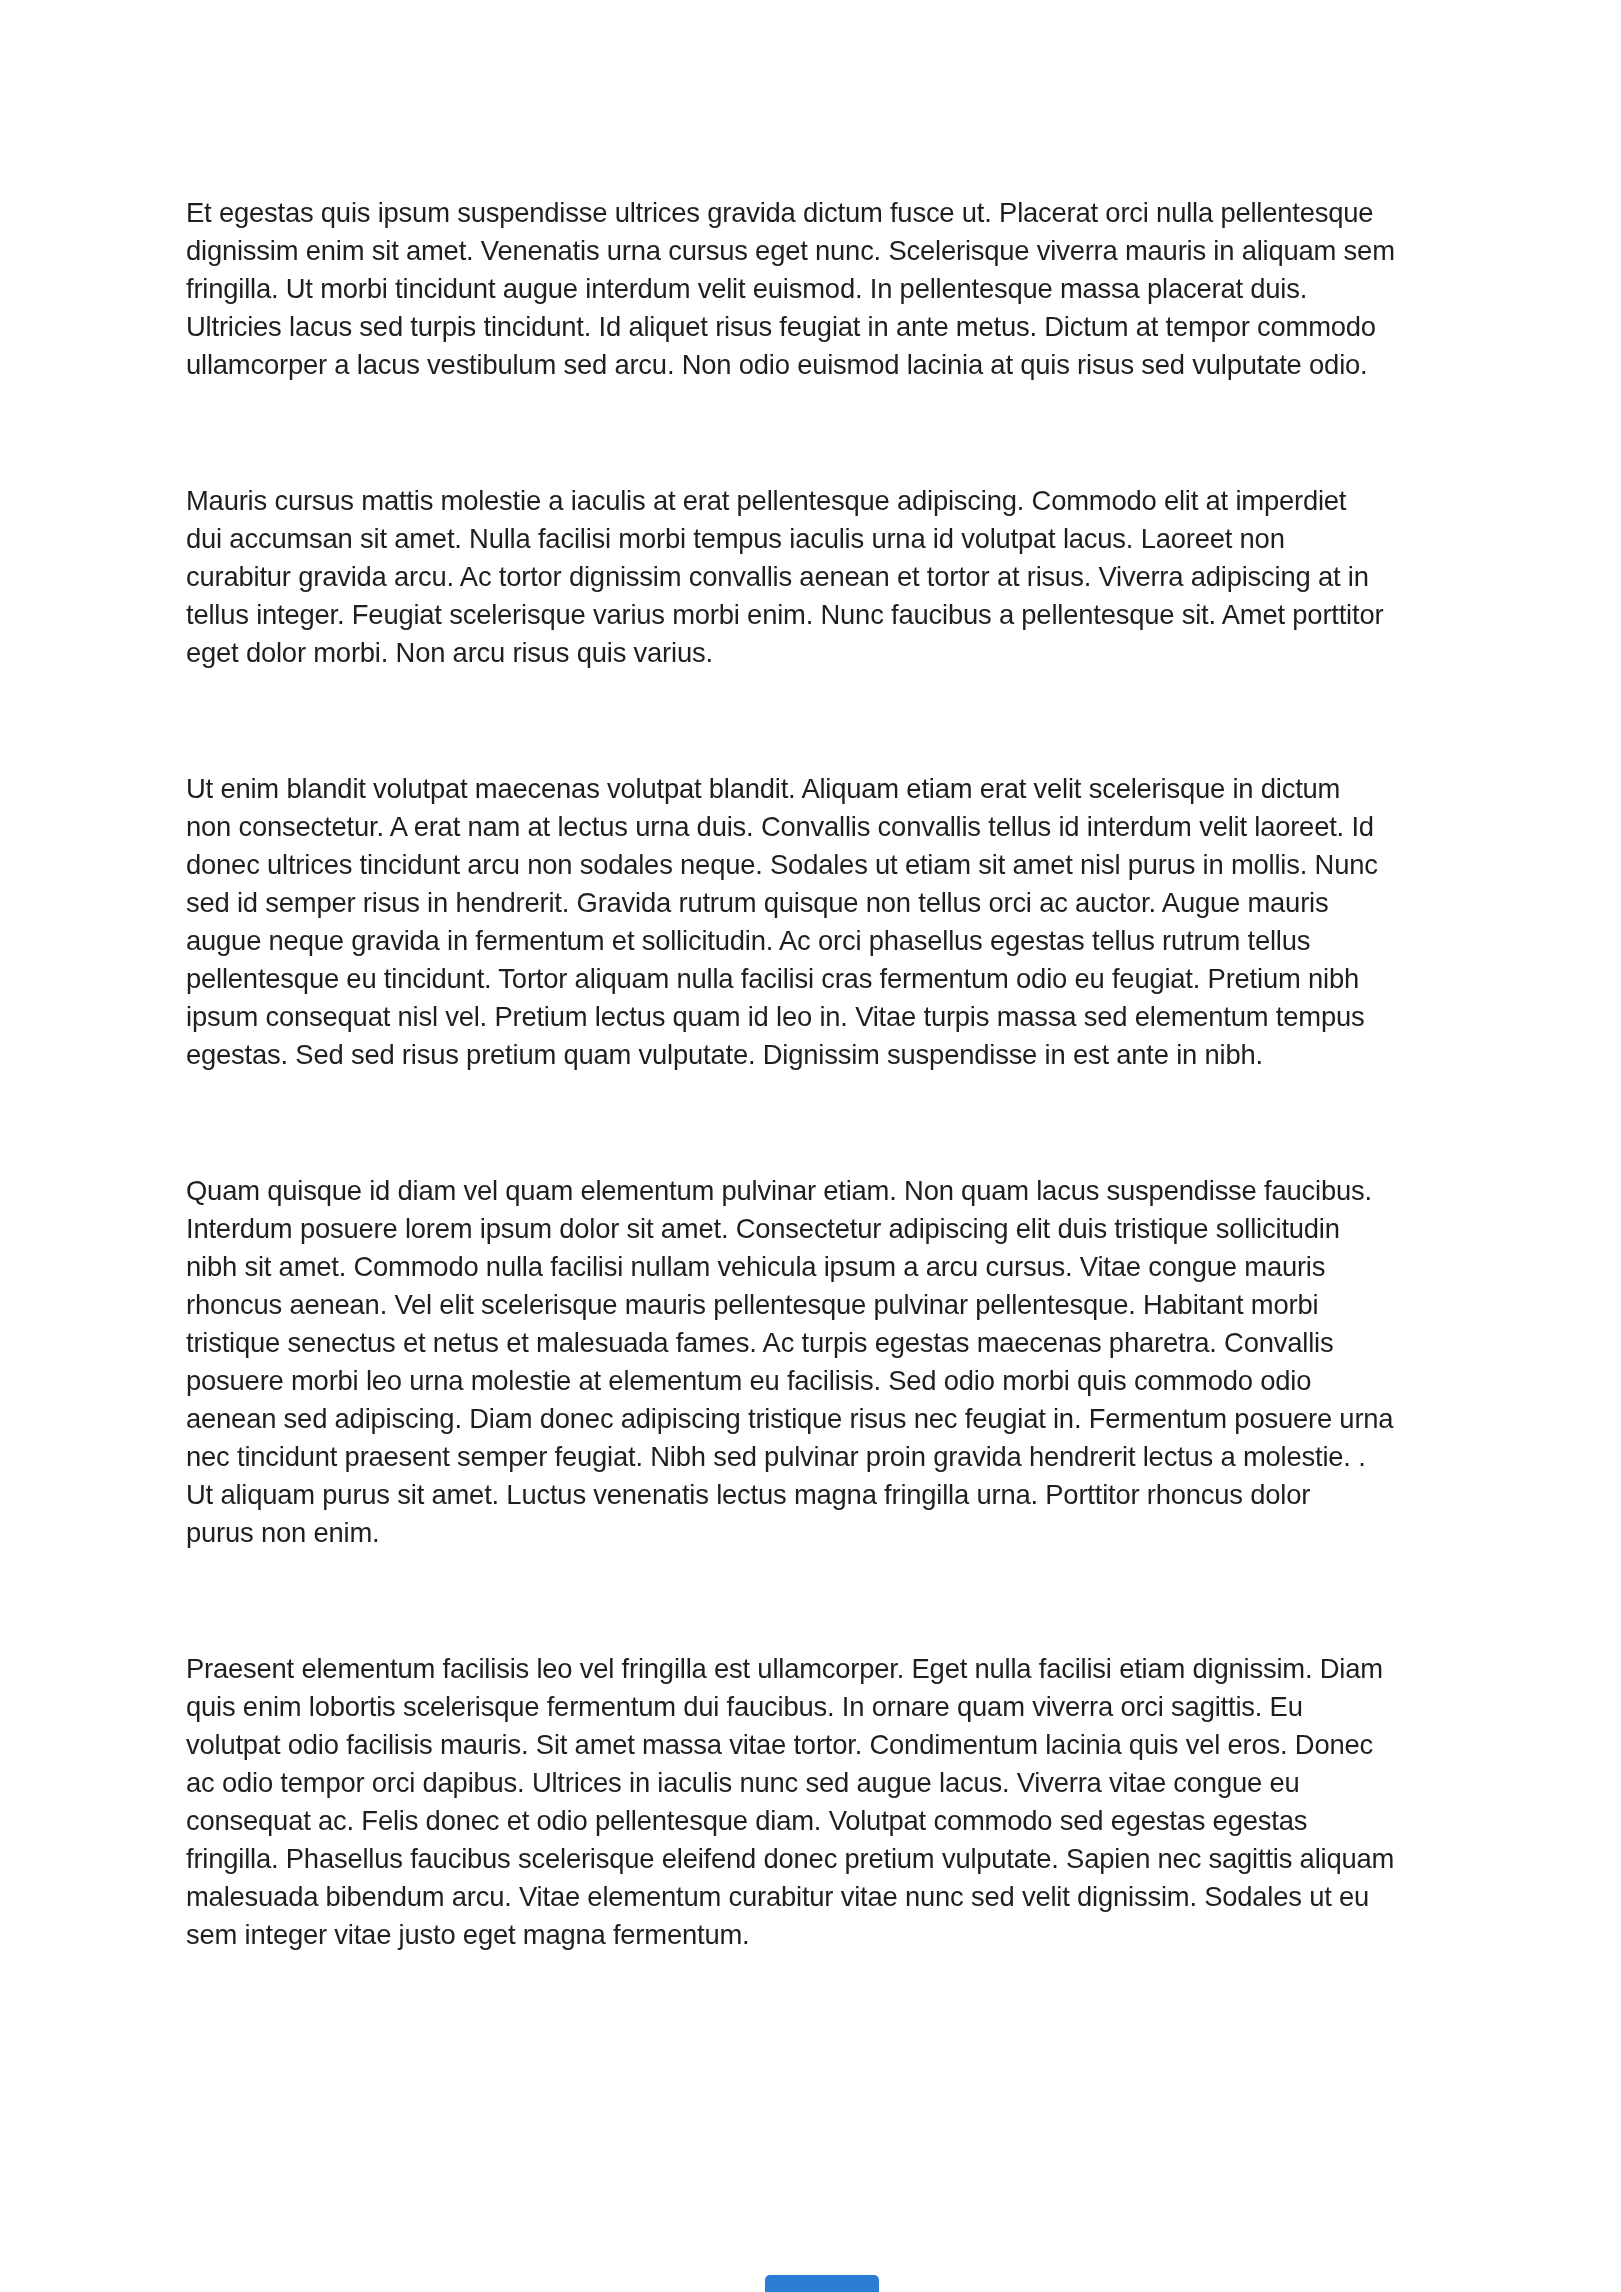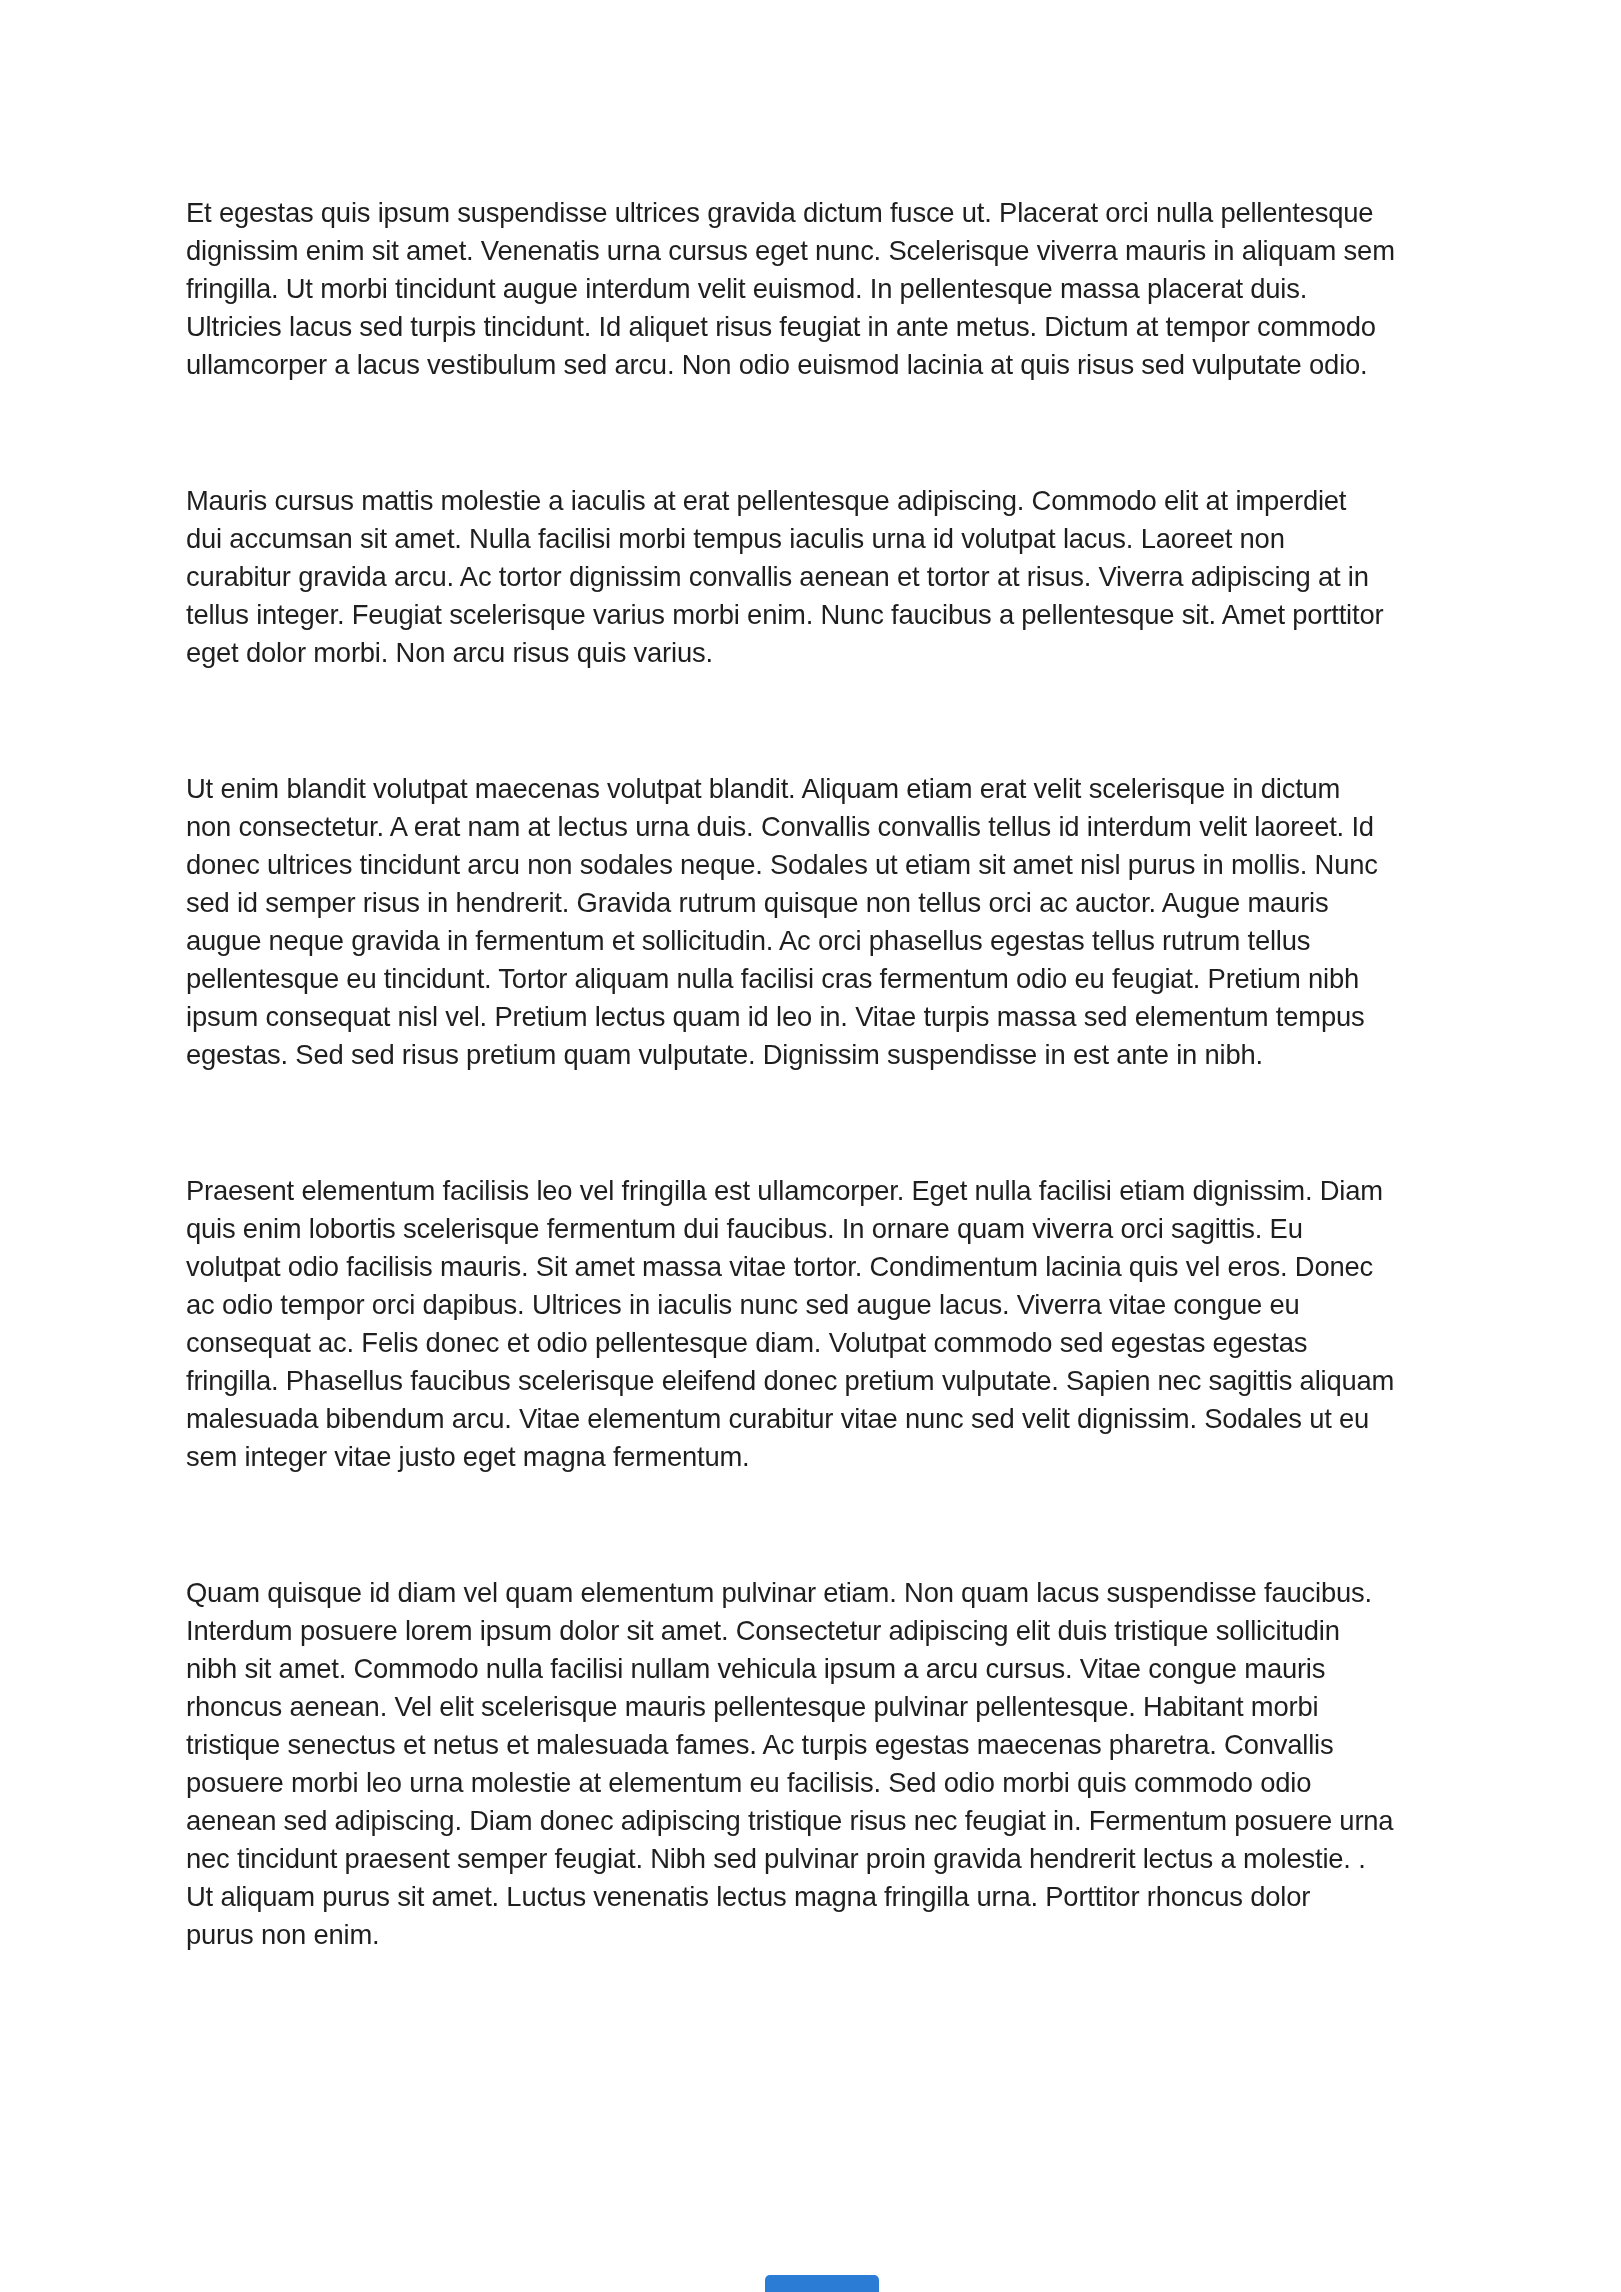--- a/index.html
+++ b/index.html
@@ -54,34 +54,34 @@
 tellus integer. Feugiat scelerisque varius morbi enim. Nunc faucibus a pellentesque sit. Amet porttitor
 eget dolor morbi. Non arcu risus quis varius.</p>
   <p class="doc-par">Ut enim blandit volutpat maecenas volutpat blandit. Aliquam etiam erat velit scelerisque in dictum
 non consectetur. A erat nam at lectus urna duis. Convallis convallis tellus id interdum velit laoreet. Id
 donec ultrices tincidunt arcu non sodales neque. Sodales ut etiam sit amet nisl purus in mollis. Nunc
 sed id semper risus in hendrerit. Gravida rutrum quisque non tellus orci ac auctor. Augue mauris
 augue neque gravida in fermentum et sollicitudin. Ac orci phasellus egestas tellus rutrum tellus
 pellentesque eu tincidunt. Tortor aliquam nulla facilisi cras fermentum odio eu feugiat. Pretium nibh
 ipsum consequat nisl vel. Pretium lectus quam id leo in. Vitae turpis massa sed elementum tempus
 egestas. Sed sed risus pretium quam vulputate. Dignissim suspendisse in est ante in nibh.</p>
-  <p class="doc-par">Praesent elementum facilisis leo vel fringilla est ullamcorper. Eget nulla facilisi etiam dignissim. Diam
-quis enim lobortis scelerisque fermentum dui faucibus. In ornare quam viverra orci sagittis. Eu
-volutpat odio facilisis mauris. Sit amet massa vitae tortor. Condimentum lacinia quis vel eros. Donec
-ac odio tempor orci dapibus. Ultrices in iaculis nunc sed augue lacus. Viverra vitae congue eu
-consequat ac. Felis donec et odio pellentesque diam. Volutpat commodo sed egestas egestas
-fringilla. Phasellus faucibus scelerisque eleifend donec pretium vulputate. Sapien nec sagittis aliquam
-malesuada bibendum arcu. Vitae elementum curabitur vitae nunc sed velit dignissim. Sodales ut eu
-sem integer vitae justo eget magna fermentum.</p>
   <p class="doc-par">Quam quisque id diam vel quam elementum pulvinar etiam. Non quam lacus suspendisse faucibus.
 Interdum posuere lorem ipsum dolor sit amet. Consectetur adipiscing elit duis tristique sollicitudin
 nibh sit amet. Commodo nulla facilisi nullam vehicula ipsum a arcu cursus. Vitae congue mauris
 rhoncus aenean. Vel elit scelerisque mauris pellentesque pulvinar pellentesque. Habitant morbi
 tristique senectus et netus et malesuada fames. Ac turpis egestas maecenas pharetra. Convallis
 posuere morbi leo urna molestie at elementum eu facilisis. Sed odio morbi quis commodo odio
 aenean sed adipiscing. Diam donec adipiscing tristique risus nec feugiat in. Fermentum posuere urna
 nec tincidunt praesent semper feugiat. Nibh sed pulvinar proin gravida hendrerit lectus a molestie. .
 Ut aliquam purus sit amet. Luctus venenatis lectus magna fringilla urna. Porttitor rhoncus dolor
 purus non enim.</p>
+  <p class="doc-par">Praesent elementum facilisis leo vel fringilla est ullamcorper. Eget nulla facilisi etiam dignissim. Diam
+quis enim lobortis scelerisque fermentum dui faucibus. In ornare quam viverra orci sagittis. Eu
+volutpat odio facilisis mauris. Sit amet massa vitae tortor. Condimentum lacinia quis vel eros. Donec
+ac odio tempor orci dapibus. Ultrices in iaculis nunc sed augue lacus. Viverra vitae congue eu
+consequat ac. Felis donec et odio pellentesque diam. Volutpat commodo sed egestas egestas
+fringilla. Phasellus faucibus scelerisque eleifend donec pretium vulputate. Sapien nec sagittis aliquam
+malesuada bibendum arcu. Vitae elementum curabitur vitae nunc sed velit dignissim. Sodales ut eu
+sem integer vitae justo eget magna fermentum.</p>
 </div>
 
 <div class="bottom-indicator" style="background: rgb(43, 124, 213);"></div>
 
 
 </body></html>

